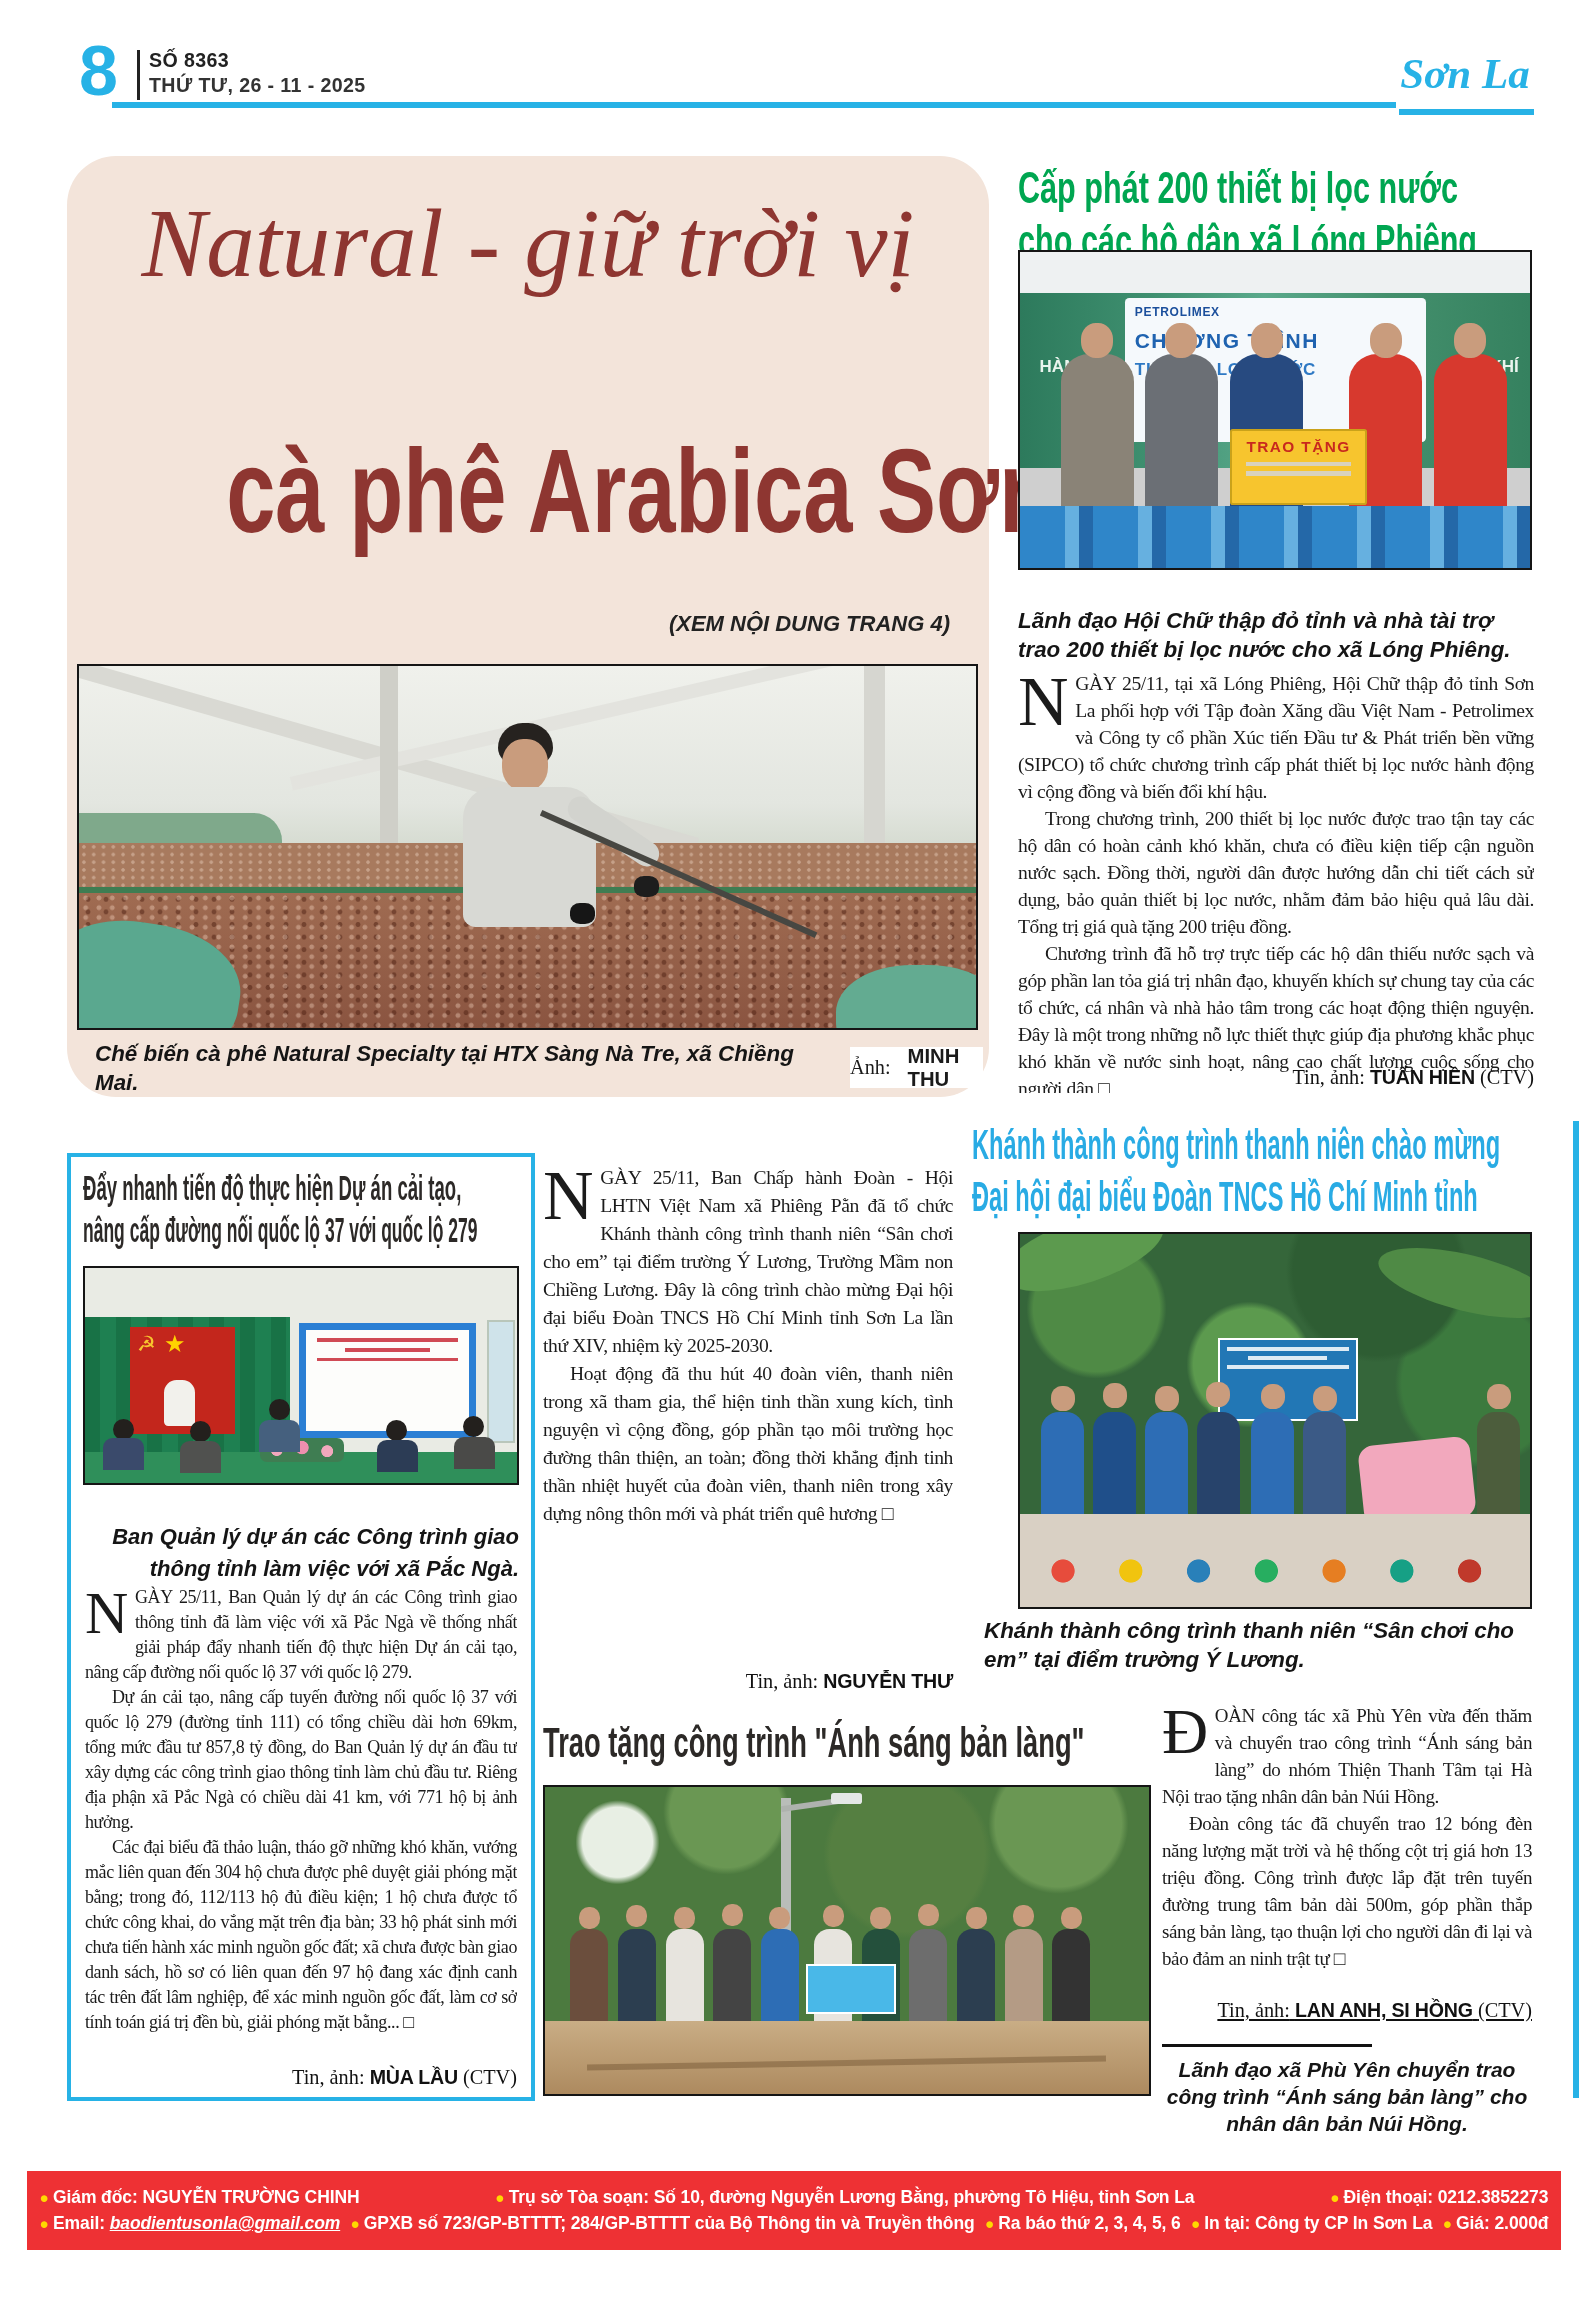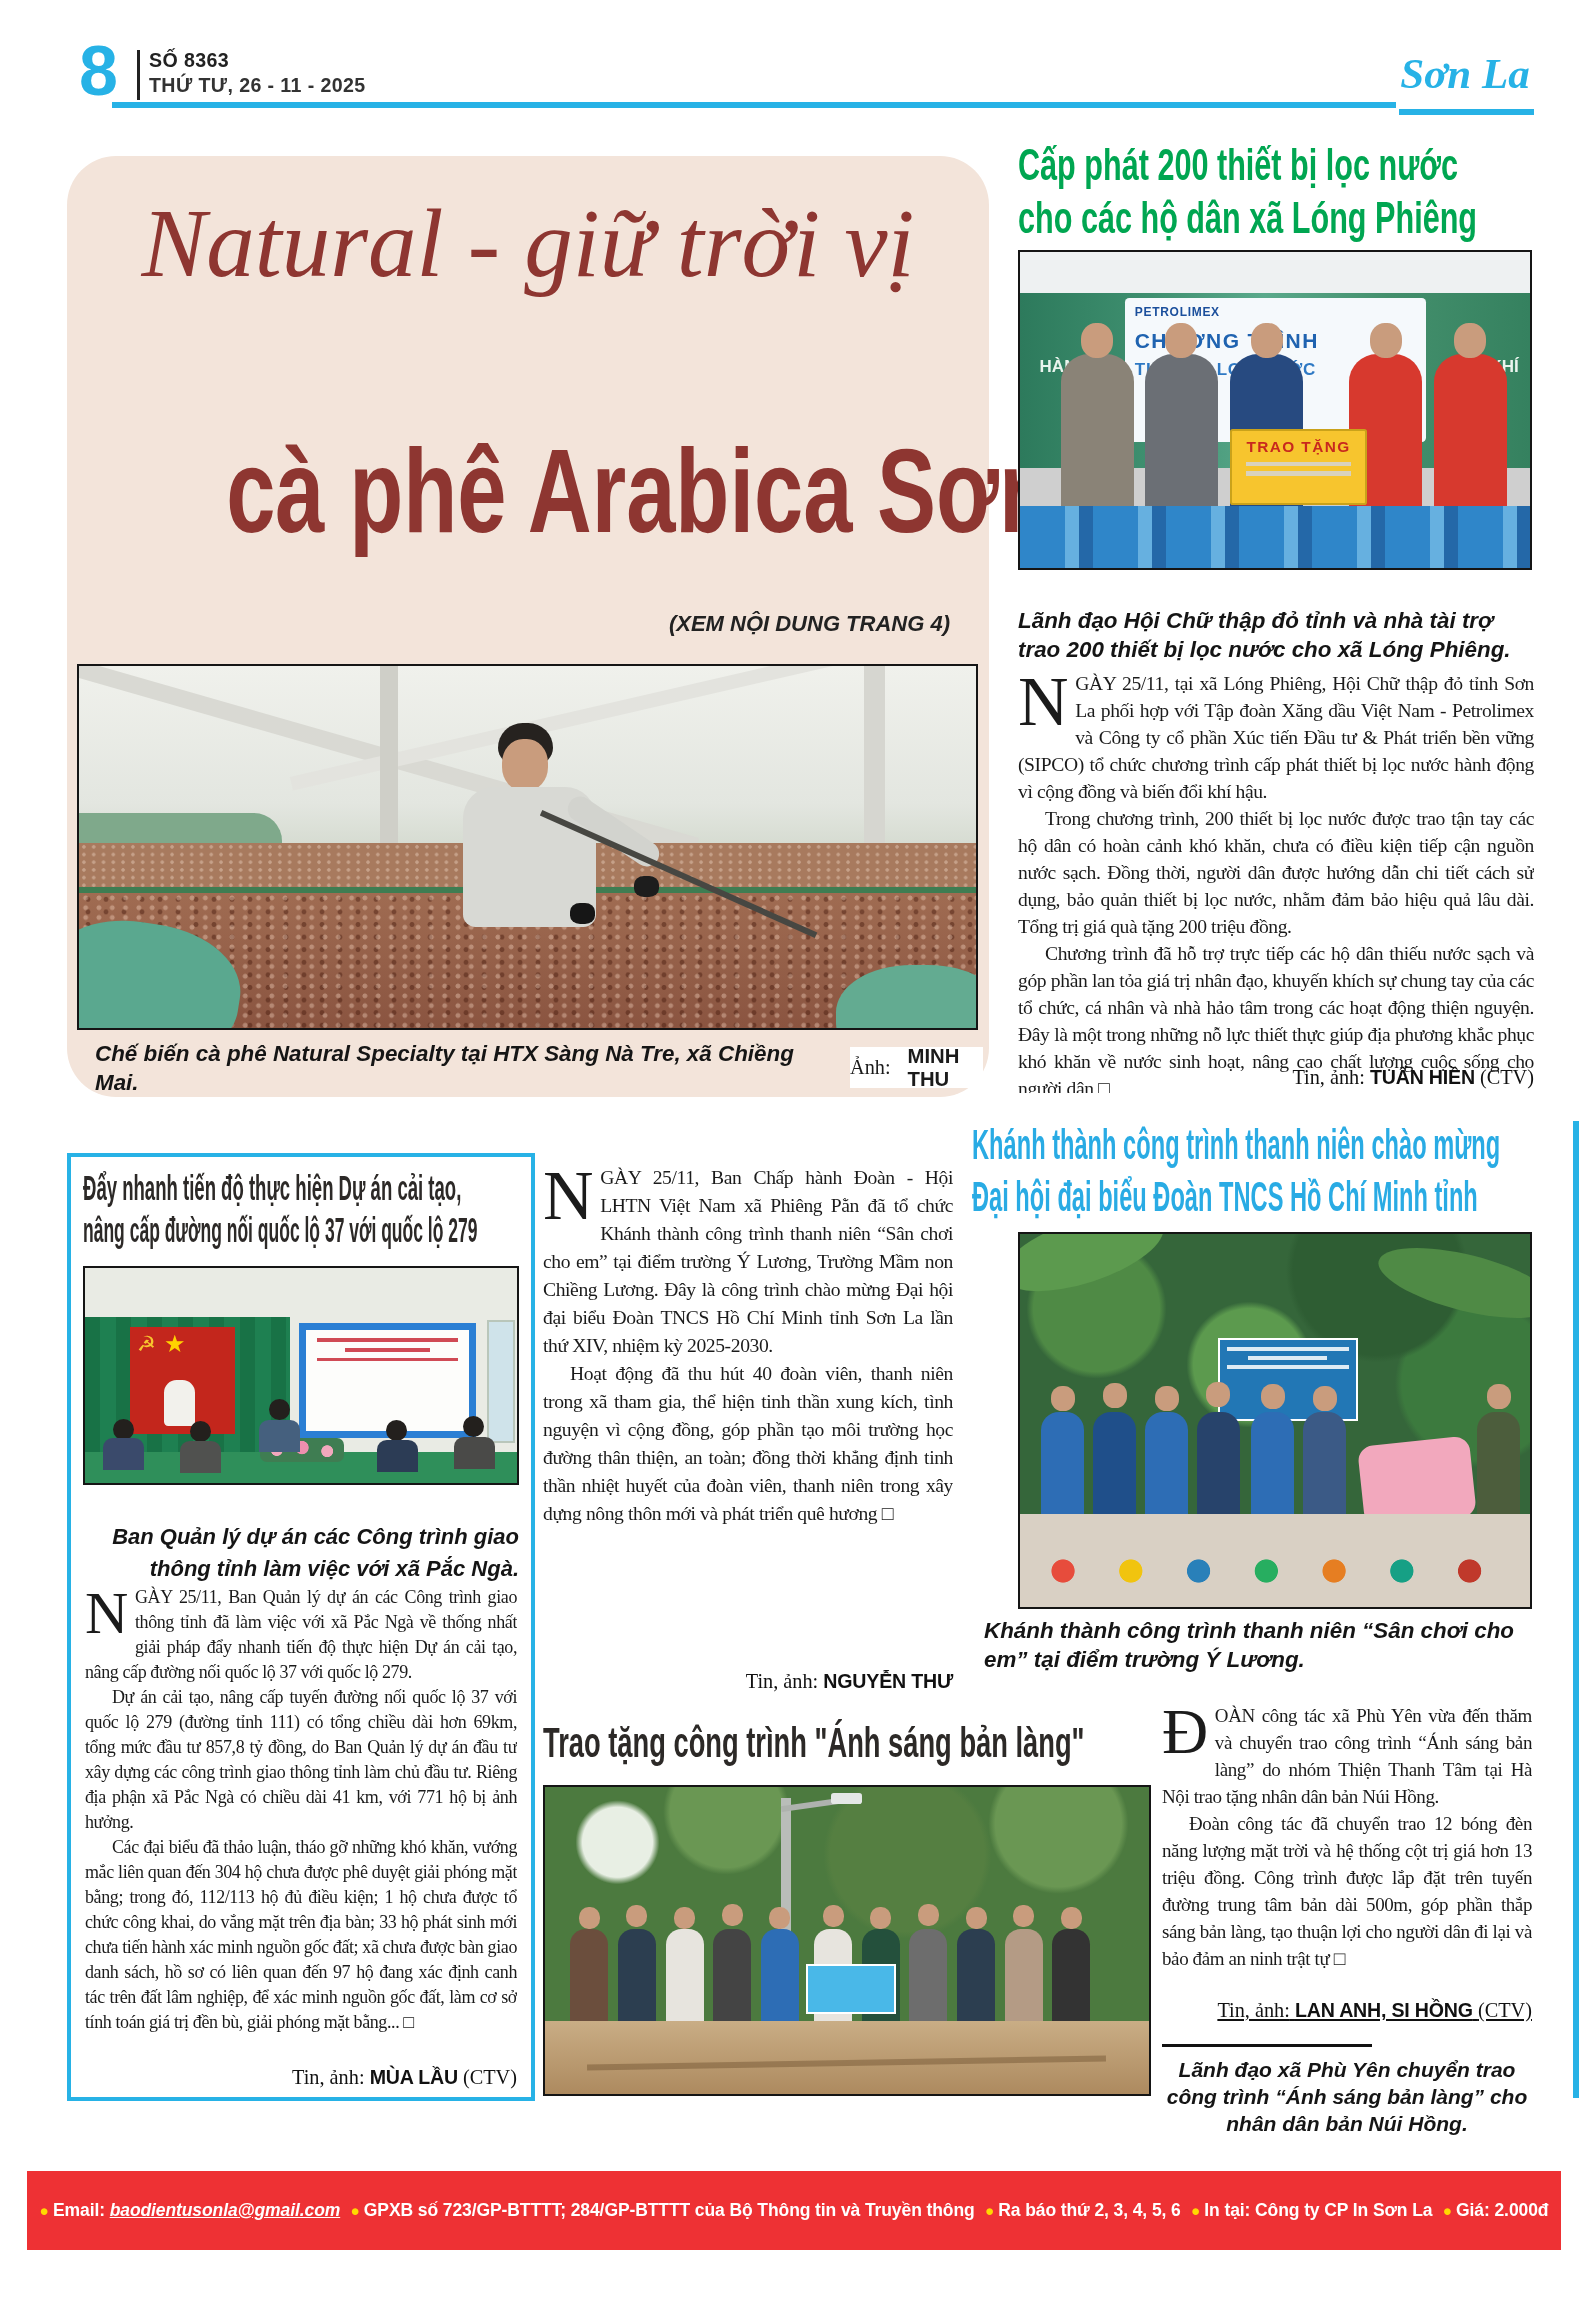--- a/index.html
+++ b/index.html
@@ -29,21 +29,21 @@
   #feature-headline{left:67px;top:426px;width:922px;text-align:center;font-weight:bold;font-size:118px;color:var(--dark_red);font-family:"Liberation Sans",sans-serif;line-height:130px;}
   #see-note{left:102px;top:611px;width:848px;text-align:right;font-size:22px;font-weight:bold;font-style:italic;font-family:"Liberation Sans",sans-serif;color:#222;}
   .photo{position:absolute;border:2.8px solid #151515;overflow:hidden;background:#cfcfcf;}
   #photo-coffee{left:77px;top:664px;width:901px;height:366px;}
   #feature-caption{left:95px;top:1039px;width:743px;}
   .caption{font-family:"Liberation Sans",sans-serif;font-weight:bold;font-style:italic;font-size:22.4px;line-height:29px;color:#151515;}
   #credit-chip{left:850px;top:1047px;width:133px;height:41px;background:#fff;display:flex;align-items:center;justify-content:flex-end;padding-right:7px;font-size:20.3px;}
   #credit-chip .credit-name{font-family:"Liberation Sans",sans-serif;font-weight:bold;margin-left:17px;}
 
   
-  .green-hl{left:1018px;width:519px;color:var(--green);font-weight:bold;font-family:"Liberation Sans",sans-serif;font-size:45px;line-height:49px;}
+  .green-hl{left:1018px;width:519px;color:var(--green);font-weight:bold;font-family:"Liberation Sans",sans-serif;font-size:45px;line-height:49px;margin-top:23px;}
   #water-hl1{top:140px;} #water-hl2{top:193px;}
   .blue-hl{left:972px;width:568px;color:var(--blue);font-weight:bold;font-family:"Liberation Sans",sans-serif;font-size:43px;line-height:48px;}
   #pg-hl1{top:1120px;} #pg-hl2{top:1172px;}
   .black-hl{color:#2c2927;font-weight:bold;font-family:"Liberation Sans",sans-serif;}
   #road-hl1{left:83px;top:1168px;font-size:35px;}
   #road-hl2{left:83px;top:1210px;font-size:35px;}
   #light-hl{left:543px;top:1719px;font-size:42px;}
 
   
   .art{position:absolute;text-align:justify;overflow:hidden;}
@@ -401,20 +401,25 @@
   <span class="bn">LAN ANH, SI HỒNG</span>
   <span>(CTV)</span>
 </div>
 <div class="abs" id="light-rule"></div>
 <div class="abs caption" id="light-caption">Lãnh đạo xã Phù Yên chuyển trao công trình “Ánh sáng bản làng” cho nhân dân bản Núi Hồng.</div>
 
 <div class="abs" id="right-rule"></div>
 
 <div class="abs" id="footer">
   <div class="f-row">
+    <span class="f-item">Giám đốc: NGUYỄN TRƯỜNG CHINH</span>
+    <span class="f-item">Trụ sở Tòa soạn: Số 10, đường Nguyễn Lương Bằng, phường Tô Hiệu, tỉnh Sơn La</span>
+    <span class="f-item">Điện thoại: 0212.3852273</span>
+  </div>
+  <div class="f-row">
     <span class="f-item"><span>Email:</span> <span class="f-email">baodientusonla@gmail.com</span></span>
     <span class="f-item">GPXB số 723/GP-BTTTT; 284/GP-BTTTT của Bộ Thông tin và Truyền thông</span>
     <span class="f-item">Ra báo thứ 2, 3, 4, 5, 6</span>
     <span class="f-item">In tại: Công ty CP In Sơn La</span>
     <span class="f-item">Giá: 2.000đ</span>
   </div>
 </div>
 
 
 </body></html>

